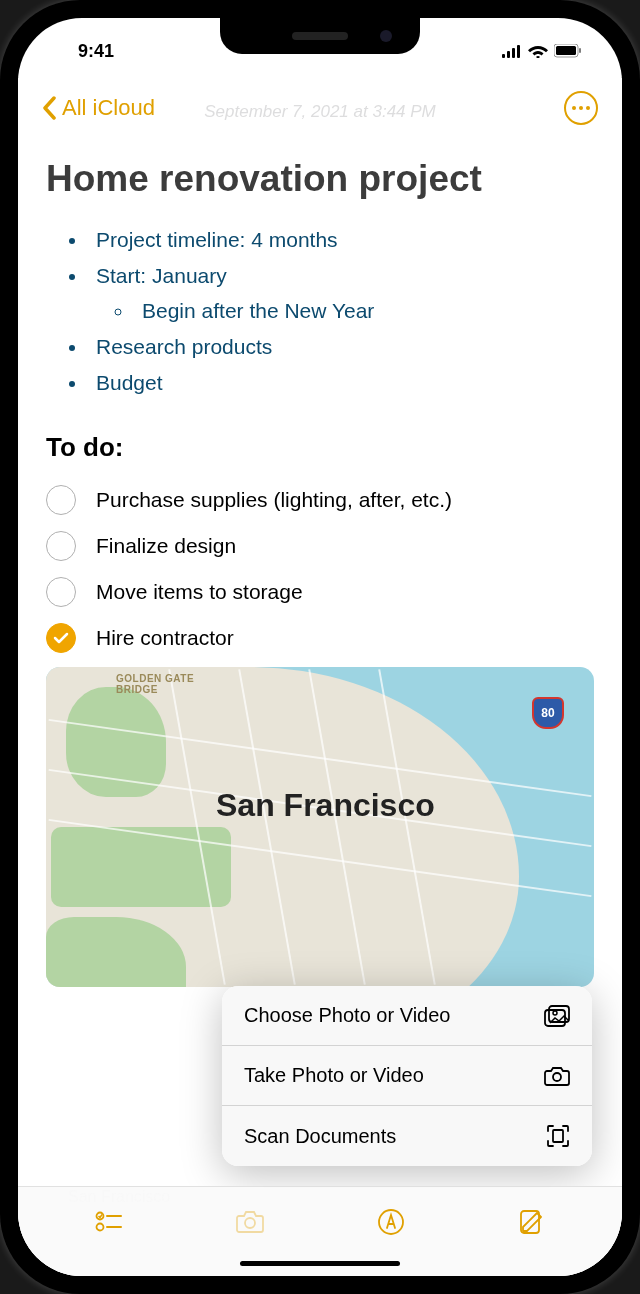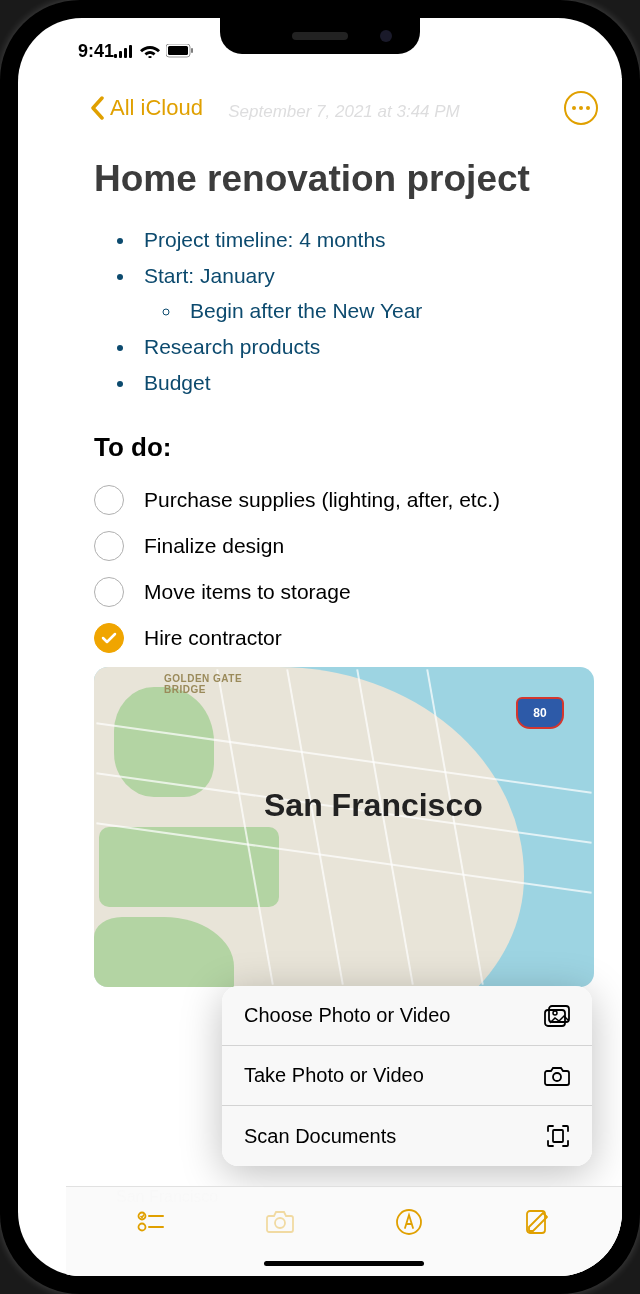--- a/index.html
+++ b/index.html
@@ -69,20 +69,21 @@
       background: #1a1a2a;
       border-radius: 50%;
     }
     .status-bar {
       position: absolute;
       top: 0;
       left: 0;
       right: 0;
       height: 52px;
       display: flex;
+      justify-content: space-between;
       align-items: center;
       padding: 14px 30px 0;
       z-index: 99;
       font-weight: 600;
     }
     .status-time {
       font-size: 18px;
       font-weight: 700;
       margin-left: 30px;
     }
@@ -92,21 +93,20 @@
       align-items: center;
       margin-right: 10px;
     }
     .content-area {
       position: absolute;
       top: 60px;
       left: 0;
       right: 0;
       bottom: 0;
       background: #fff;
-      margin-left: 48px;
     }
     .top-nav {
       display: flex;
       justify-content: space-between;
       align-items: center;
       padding: 6px 24px;
       position: relative;
       height: 60px;
     }
     .back-btn {
@@ -207,21 +207,21 @@
     .road {
       position: absolute;
       background: rgba(255,255,255,0.7);
     }
     .map-label {
       position: absolute;
       font-weight: 700;
     }
     .highway-shield {
       position: absolute;
-      width: 48px;
+      width: 32px;
       height: 32px;
       background: #2d5aa8;
       border-radius: 6px 6px 14px 14px;
       border: 2px solid #d4362e;
       display: flex;
       align-items: center;
       justify-content: center;
       color: #fff;
       font-size: 12px;
       font-weight: 700;

